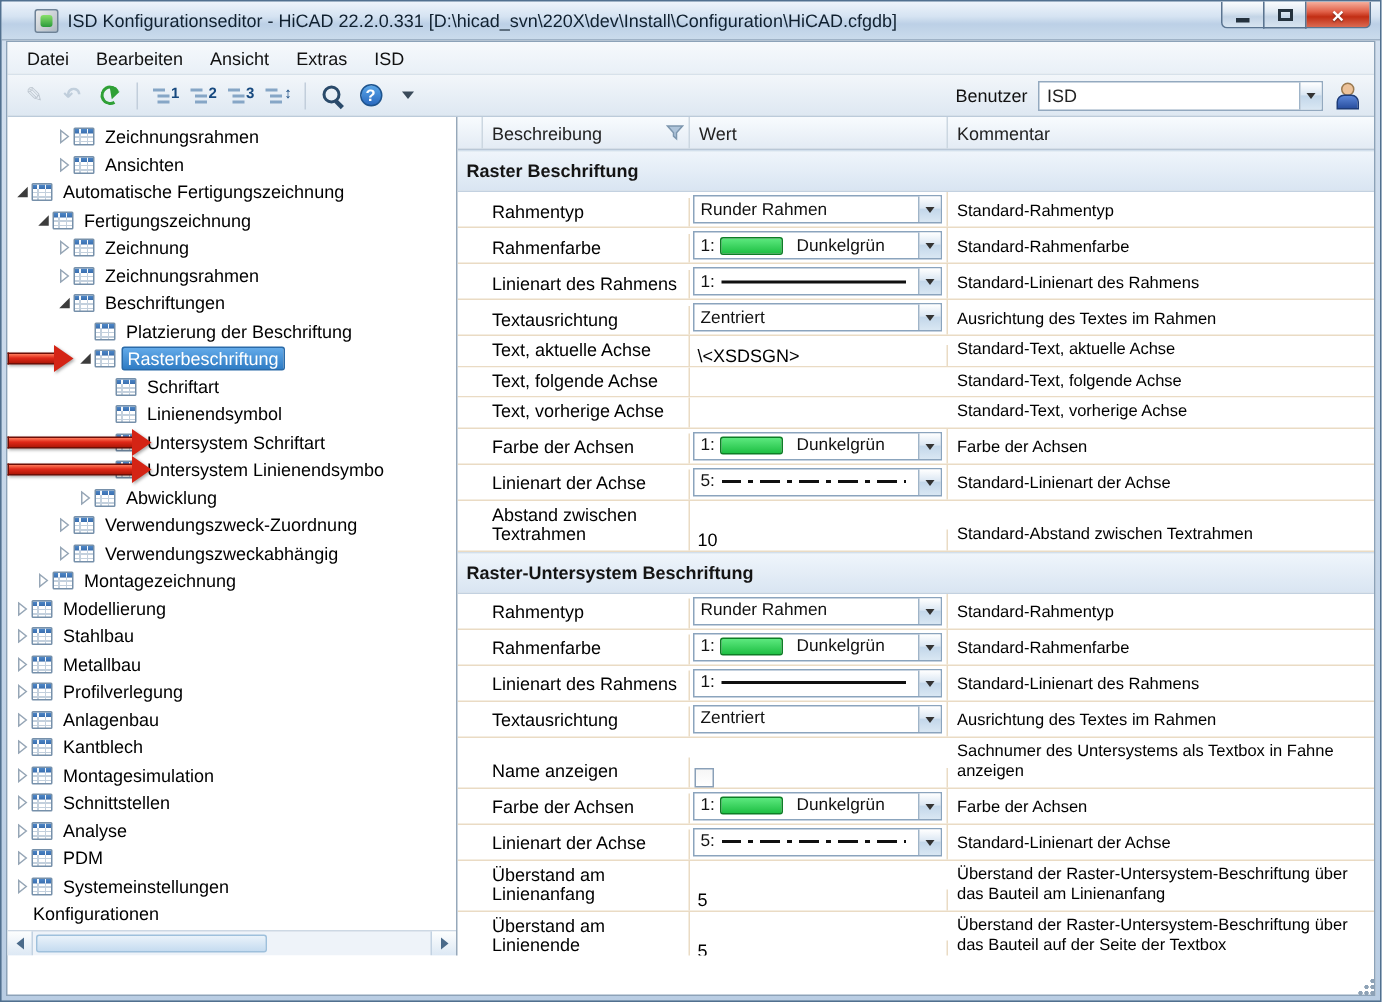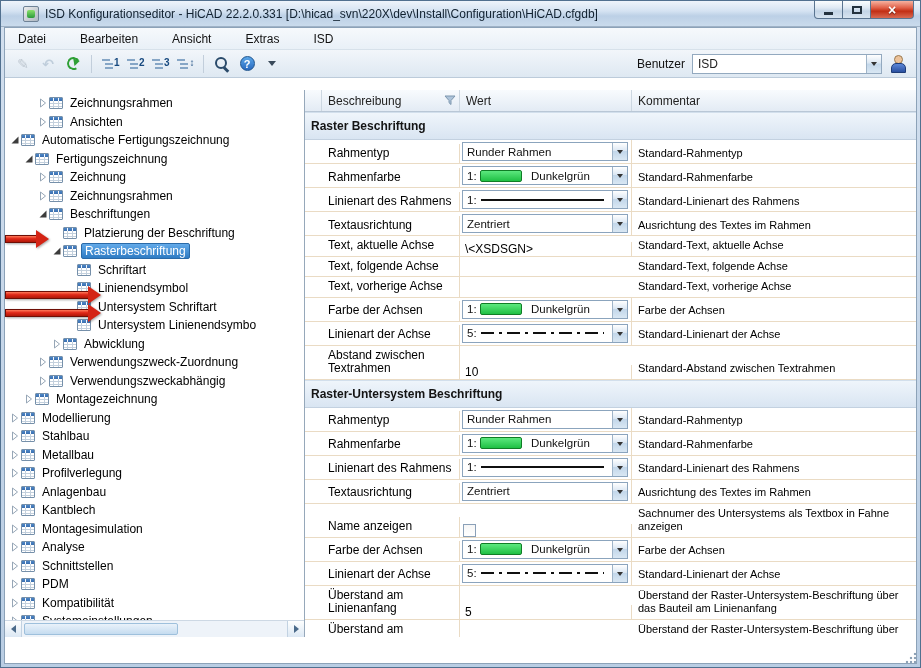--- a/index.html
+++ b/index.html
@@ -26,21 +26,21 @@
     background:linear-gradient(#f6b2a0,#e06048 40%,#c22e14 60%,#da6a52);}
   .glyph-min{width:9px;height:3px;background:#24323e;margin-top:8px;}
   .glyph-max{width:10px;height:8px;border:2px solid #24323e;}
   .glyph-close{color:#fff;font-size:14px;font-weight:bold;line-height:14px;text-shadow:0 1px 1px rgba(0,0,0,.5);}
 
   
   .client{position:absolute;top:26px;left:3px;right:3px;bottom:3px;background:#fff;
     border:1px solid #8ca2b8;overflow:hidden;}
 
   .menubar{height:22px;display:flex;align-items:center;padding-left:4px;
-    background:linear-gradient(#f6f9fc,#e9f0f7);border-bottom:1px solid #d7e1ea;gap:16px;}
+    background:linear-gradient(#f6f9fc,#e9f0f7);border-bottom:1px solid #d7e1ea;}
   .menu-item{padding:2px 9px;font-size:12px;color:#111;}
 
   .toolbar{height:28px;display:flex;align-items:center;justify-content:space-between;
     background:linear-gradient(#f2f6fa,#dee8f2);border-bottom:1px solid #bccbda;padding:0 6px;}
   .tb-left{display:flex;align-items:center;gap:1px;}
   .tb-btn{width:24px;height:22px;display:flex;align-items:center;justify-content:center;border-radius:2px;}
   .tb-btn.disabled{opacity:.45;}
   .tb-sep{width:1px;height:18px;background:#c2cedb;margin:0 5px;}
   .ti{display:inline-flex;align-items:center;justify-content:center;}
   .ti-pencil-icon::before{content:"✎";font-size:14px;color:#8a96a2;}
@@ -69,21 +69,21 @@
   .user-label{font-size:12px;color:#111;}
   .combo{width:190px;height:20px;background:#fff;border:1px solid #93a9bf;display:flex;align-items:center;font-size:12px;}
   .combo-text{flex:1;padding-left:5px;color:#222;}
   .person-icon{width:17px;height:17px;position:relative;}
   .person-icon::before{content:"";position:absolute;left:5px;top:0;width:7px;height:7px;border-radius:50%;
     background:#ecc29a;border:1px solid #9a7a50;}
   .person-icon::after{content:"";position:absolute;left:2px;top:8px;width:13px;height:8px;
     border-radius:5px 5px 0 0;background:linear-gradient(#5b86d8,#2a50a0);border:1px solid #1e3c78;}
 
   
-  .main{position:absolute;top:50px;left:0;right:0;bottom:26px;display:flex;margin-top:12px;}
+  .main{position:absolute;top:50px;left:0;right:0;bottom:26px;display:flex;}
 
   .tree-panel{width:300px;flex:none;background:#fff;border-right:1px solid #96a8ba;position:relative;overflow:hidden;}
   .tree-items{position:absolute;top:0;left:0;right:0;bottom:17px;padding-top:4px;overflow:hidden;}
   .tree-row{height:18.5px;display:flex;align-items:center;white-space:nowrap;font-size:12px;color:#000;}
   .tree-indent{flex:none;}
   .twisty{width:12px;flex:none;display:flex;align-items:center;justify-content:center;}
   .tbl-icon{flex:none;width:14px;height:12px;margin-right:4px;border:1px solid #7690aa;border-radius:1px;
     background:
       linear-gradient(90deg,transparent 0 3px,rgba(255,255,255,.95) 3px 4px,transparent 4px 8px,rgba(255,255,255,.95) 8px 9px,transparent 9px) 0 0/100% 3px no-repeat,
       linear-gradient(#4d87c8,#3a6eae) 0 0/100% 3px no-repeat,
@@ -474,51 +474,41 @@
               <span class="tree-label">Montagesimulation</span>
             </div>
             <div class="tree-row">
               <span class="tree-indent" style="width: 4px;"></span>
               <span class="twisty">
                 <svg width="10" height="10" viewBox="0 0 10 10">
                   <path d="M2.5,1 L7.5,5 L2.5,9 Z" fill="#ffffff" stroke="#96a6b6" stroke-width="1"></path>
                 </svg>
               </span>
               <span class="tbl-icon"></span>
+              <span class="tree-label">Schnittstellen</span>
+            </div>
+            <div class="tree-row">
+              <span class="tree-indent" style="width: 4px;"></span>
+              <span class="twisty">
+                <svg width="10" height="10" viewBox="0 0 10 10">
+                  <path d="M2.5,1 L7.5,5 L2.5,9 Z" fill="#ffffff" stroke="#96a6b6" stroke-width="1"></path>
+                </svg>
+              </span>
+              <span class="tbl-icon"></span>
               <span class="tree-label">Analyse</span>
             </div>
             <div class="tree-row">
               <span class="tree-indent" style="width: 4px;"></span>
               <span class="twisty">
                 <svg width="10" height="10" viewBox="0 0 10 10">
                   <path d="M2.5,1 L7.5,5 L2.5,9 Z" fill="#ffffff" stroke="#96a6b6" stroke-width="1"></path>
                 </svg>
               </span>
               <span class="tbl-icon"></span>
-              <span class="tree-label">Schnittstellen</span>
-            </div>
-            <div class="tree-row">
-              <span class="tree-indent" style="width: 4px;"></span>
-              <span class="twisty">
-                <svg width="10" height="10" viewBox="0 0 10 10">
-                  <path d="M2.5,1 L7.5,5 L2.5,9 Z" fill="#ffffff" stroke="#96a6b6" stroke-width="1"></path>
-                </svg>
-              </span>
-              <span class="tbl-icon"></span>
               <span class="tree-label">PDM</span>
-            </div>
-            <div class="tree-row">
-              <span class="tree-indent" style="width: 4px;"></span>
-              <span class="twisty">
-                <svg width="10" height="10" viewBox="0 0 10 10">
-                  <path d="M2.5,1 L7.5,5 L2.5,9 Z" fill="#ffffff" stroke="#96a6b6" stroke-width="1"></path>
-                </svg>
-              </span>
-              <span class="tbl-icon"></span>
-              <span class="tree-label">Kompatibilität</span>
             </div>
             <div class="tree-row">
               <span class="tree-indent" style="width: 4px;"></span>
               <span class="twisty">
                 <svg width="10" height="10" viewBox="0 0 10 10">
                   <path d="M2.5,1 L7.5,5 L2.5,9 Z" fill="#ffffff" stroke="#96a6b6" stroke-width="1"></path>
                 </svg>
               </span>
               <span class="tbl-icon"></span>
               <span class="tree-label">Systemeinstellungen</span>

